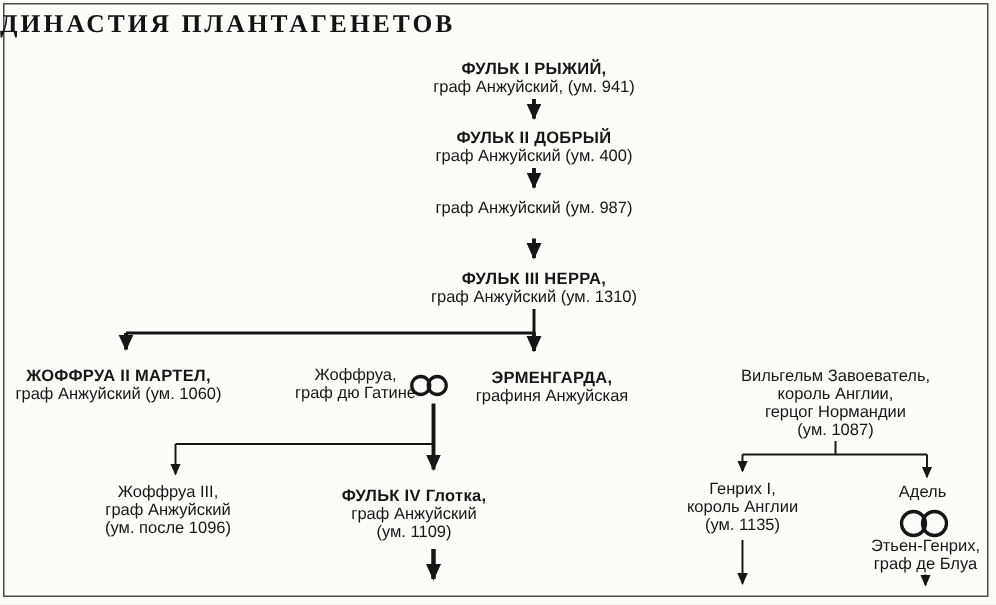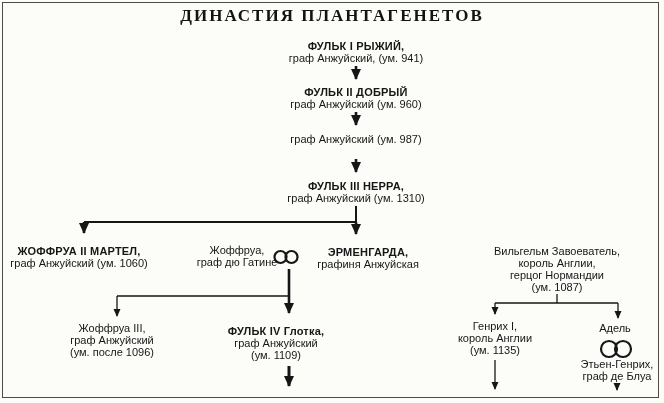--- a/index.html
+++ b/index.html
@@ -8,21 +8,20 @@
     background:#fcfcf9;overflow:hidden;
     font-family:"Liberation Sans","DejaVu Sans",sans-serif;
     color:#161616;
   }
   .frame{
     position:absolute;left:2px;top:2px;right:5px;bottom:5px;
     border:1px solid #4a4a46;
   }
   .title{
     position:absolute;left:0;top:6px;width:664px;
-    text-align:center;
     font-family:"Liberation Serif","DejaVu Serif",serif;
     font-weight:bold;font-size:17px;letter-spacing:2px;
     color:#131313;
   }
   .node{
     position:absolute;transform:translateX(-50%);
     text-align:center;font-size:11px;line-height:12px;
     white-space:nowrap;
   }
   .nm{font-weight:bold;letter-spacing:.2px;}
@@ -85,21 +84,21 @@
     <line class="thin" x1="617" y1="383" x2="617" y2="390" marker-end="url(#arrow-thin)"></line>
   </svg>
 
   <div class="node" style="left:356px;top:40px">
     <div class="nm">ФУЛЬК I РЫЖИЙ,</div>
     <div class="ds">граф Анжуйский, (ум. 941)</div>
   </div>
 
   <div class="node" style="left:356px;top:86px">
     <div class="nm">ФУЛЬК II ДОБРЫЙ</div>
-    <div class="ds">граф Анжуйский (ум. 960)</div>
+    <div class="ds">граф Анжуйский (ум. 400)</div>
   </div>
 
   <div class="node" style="left:356px;top:133px">
     <div class="ds">граф Анжуйский (ум. 987)</div>
   </div>
 
   <div class="node" style="left:356px;top:180px">
     <div class="nm">ФУЛЬК III НЕРРА,</div>
     <div class="ds">граф Анжуйский (ум. 1310)</div>
   </div>

